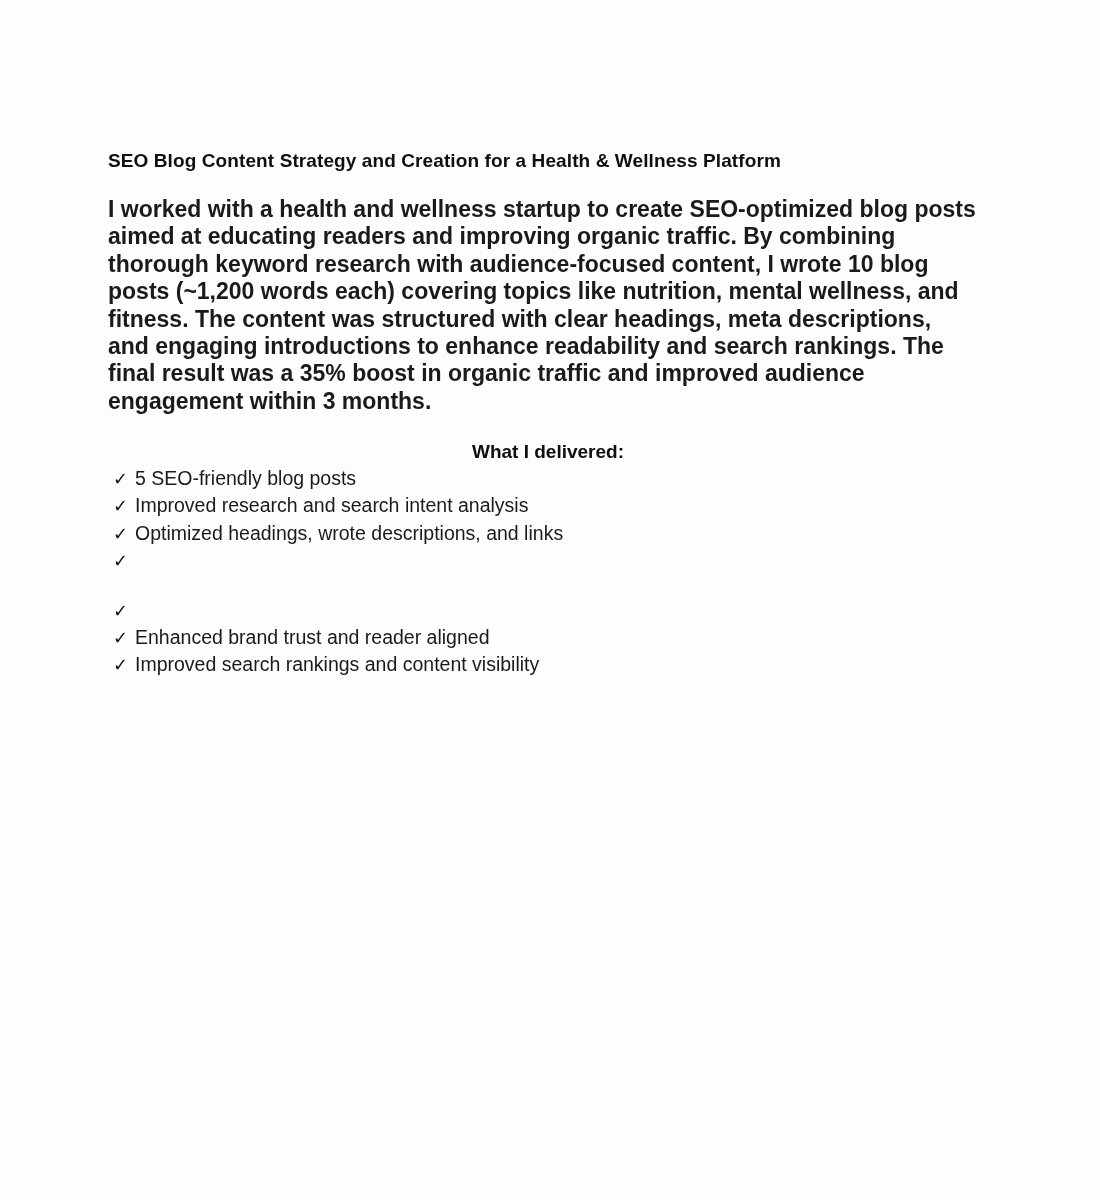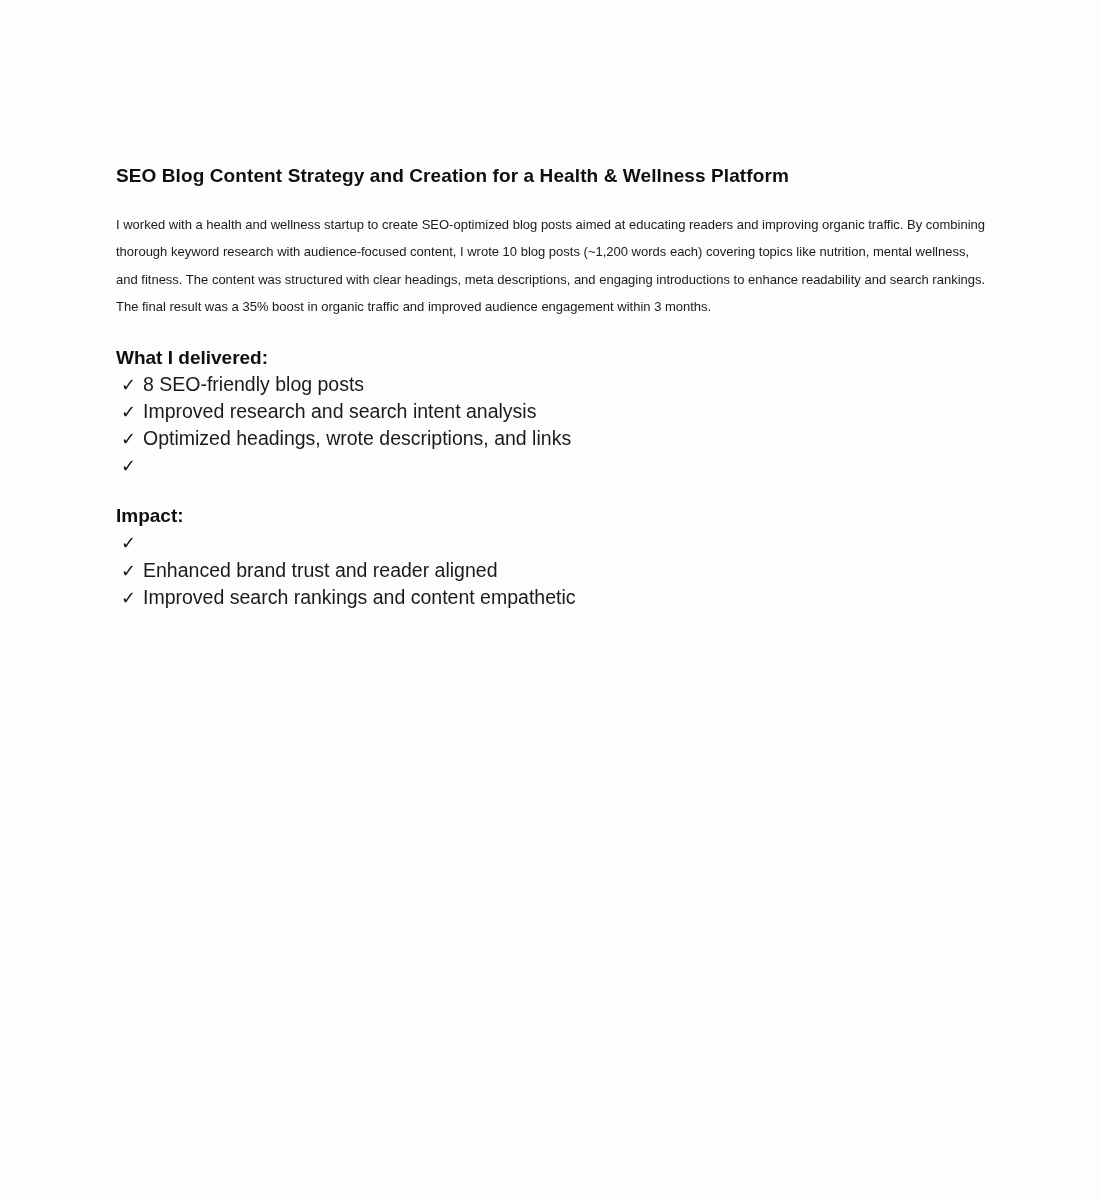--- a/index.html
+++ b/index.html
@@ -10,49 +10,50 @@
     body {
       width: 1100px;
       height: 1200px;
       position: relative;
       overflow: hidden;
       font-family: "Liberation Sans", sans-serif;
       color: #141414;
     }
     .doc {
       position: absolute;
-      left: 116px;
+      left: 108px;
       top: 148px;
       width: 880px;
-      margin-top: 15px;
     }
     .title {
       font-weight: bold;
       font-size: 19px;
       line-height: 26px;
       margin: 0;
       letter-spacing: 0.1px;
       color: #0f0f0f;
     }
     .body-text {
       margin: 22px 0 0 0;
-      font-size: 13px;
+      font-size: 23px;
       line-height: 27.4px;
       color: #1a1a1a;
       width: 870px;
+      font-weight: bold;
     }
     .section {
       margin-top: 23px;
     }
     .section-heading {
       font-weight: bold;
       font-size: 19px;
       line-height: 27px;
       margin: 0;
       color: #0f0f0f;
+      text-align: center;
     }
     .check-list {
       list-style: none;
       margin: 0;
       padding: 0;
     }
     .check-item {
       display: flex;
       align-items: baseline;
       font-size: 19.5px;
@@ -75,45 +76,44 @@
 <div class="doc">
   <h1 class="title">SEO Blog Content Strategy and Creation for a Health &amp; Wellness Platform</h1>
 
   <p class="body-text">I worked with a health and wellness startup to create SEO-optimized blog posts aimed at educating readers and improving organic traffic. By combining thorough keyword research with audience-focused content, I wrote 10 blog posts (~1,200 words each) covering topics like nutrition, mental wellness, and fitness. The content was structured with clear headings, meta descriptions, and engaging introductions to enhance readability and search rankings. The final result was a 35% boost in organic traffic and improved audience engagement within 3 months.</p>
 
   <div class="section">
     <h2 class="section-heading">What I delivered:</h2>
     <ul class="check-list">
       <li class="check-item">
         <span class="check-icon">✓</span>
-        <span>8 SEO-friendly blog posts</span>
+        <span>5 SEO-friendly blog posts</span>
       </li>
       <li class="check-item">
         <span class="check-icon">✓</span>
         <span>Improved research and search intent analysis</span>
       </li>
       <li class="check-item">
         <span class="check-icon">✓</span>
         <span>Optimized headings, wrote descriptions, and links</span>
       </li>
       <li class="check-item">
         <span class="check-icon">✓</span>
       </li>
     </ul>
   </div>
 
   <div class="section">
-    <h2 class="section-heading">Impact:</h2>
     <ul class="check-list">
       <li class="check-item">
         <span class="check-icon">✓</span>
       </li>
       <li class="check-item">
         <span class="check-icon">✓</span>
         <span>Enhanced brand trust and reader aligned</span>
       </li>
       <li class="check-item">
         <span class="check-icon">✓</span>
-        <span>Improved search rankings and content empathetic</span>
+        <span>Improved search rankings and content visibility</span>
       </li>
     </ul>
   </div>
 </div>
 
 </body></html>

